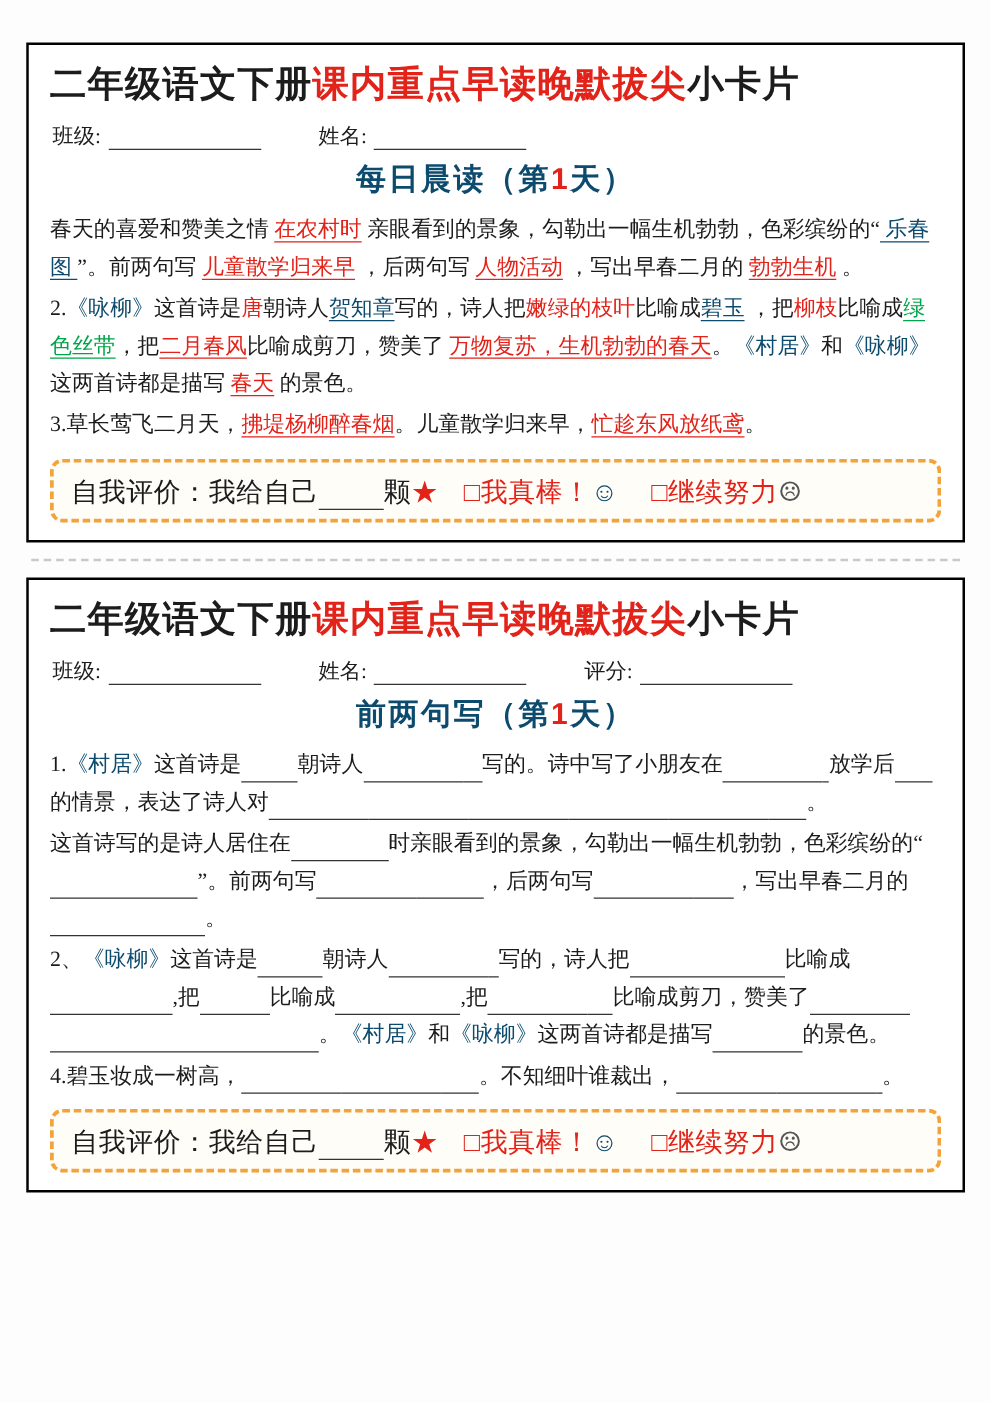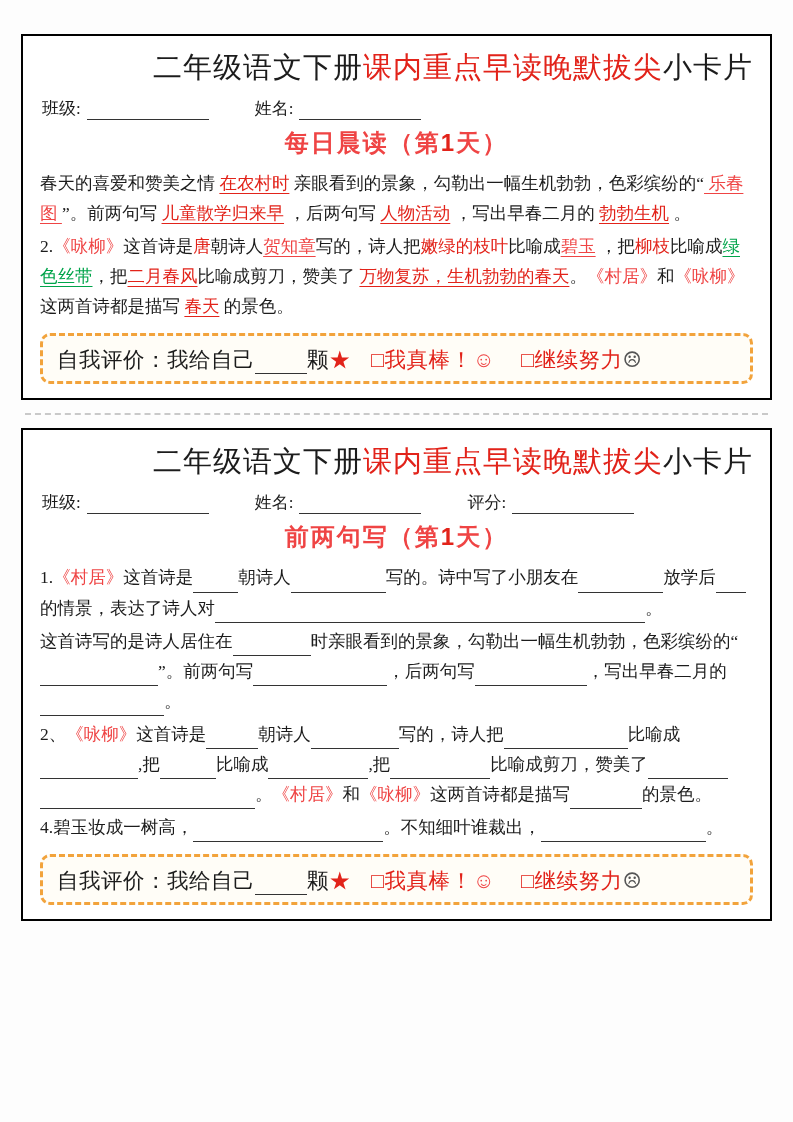--- a/index.html
+++ b/index.html
@@ -7,39 +7,39 @@
   .page {
     width:793px; min-height:1122px; margin:0 auto; background:#fdfdfd;
     padding:34px 21px 20px;
     font-family:"Liberation Serif","DejaVu Serif",serif; color:#1c1c1c;
   }
   .card {
     border:2px solid #000; background:#fff;
     padding:8px 17px 14px;
   }
   .title {
-    font-size:29px; font-weight:normal; text-align:right;
+    font-size:29px; font-weight:bold; text-align:left;
     margin:4px 0 9px; letter-spacing:1px; white-space:nowrap;
   }
   .info-row {
     display:flex; gap:46px; font-size:17px; margin:2px 2px 4px; align-items:flex-end;
   }
   .info-item { display:flex; align-items:flex-end; }
   .info-line {
     display:inline-block; width:122px; height:1.1em;
     border-bottom:1.5px solid #333; margin-left:6px;
   }
   .heading {
     font-size:24px; font-weight:bold; text-align:center;
     margin:7px 0 9px; font-family:"Liberation Sans","DejaVu Sans",sans-serif;
     letter-spacing:2px;
   }
   .body p { font-size:17.5px; line-height:1.72; margin:3px 0; }
   .c-red   { color:#e2231a; }
-  .c-blue  { color:#ef4444; }
+  .c-blue  { color:#0c4a6e; }
   .c-green { color:#00a44a; }
   .c-dark  { color:#555; }
   .u { text-decoration:underline; text-underline-offset:4px; text-decoration-thickness:1px; }
   .blank {
     display:inline-block; height:1.05em; vertical-align:bottom;
     border-bottom:1.5px solid #333;
   }
   .spacer { display:inline-block; }
   .footer {
     border:3px dashed #f2a33c; border-radius:10px; background:#fffdf7;
@@ -63,20 +63,21 @@
       </span>
       <span class="info-item">
         <span>姓名:</span>
         <span class="info-line"></span>
       </span>
     </div>
     <div class="heading"><span class="c-blue">每日晨读（第</span><span class="c-red">1</span><span class="c-blue">天）</span></div>
     <div class="body">
       <p><span>春天的喜爱和赞美之情 </span><span class="c-red u">在农村时</span><span> 亲眼看到的景象，勾勒出一幅生机勃勃，色彩缤纷的“</span><span class="c-blue u"> 乐春图 </span><span>”。前两句写 </span><span class="c-red u">儿童散学归来早</span><span> ，后两句写 </span><span class="c-red u">人物活动</span><span> ，写出早春二月的 </span><span class="c-red u">勃勃生机</span><span> 。</span></p>
       <p><span>2.</span><span class="c-blue">《咏柳》</span><span>这首诗是</span><span class="c-red">唐</span><span>朝诗人</span><span class="c-blue u">贺知章</span><span>写的，诗人把</span><span class="c-red">嫩绿的枝叶</span><span>比喻成</span><span class="c-blue u">碧玉</span><span> ，把</span><span class="c-red">柳枝</span><span>比喻成</span><span class="c-green u">绿色丝带</span><span>，把</span><span class="c-red u">二月春风</span><span>比喻成剪刀，赞美了 </span><span class="c-red u">万物复苏，生机勃勃的春天</span><span>。</span><span class="c-blue">《村居》</span><span>和</span><span class="c-blue">《咏柳》</span><span>这两首诗都是描写 </span><span class="c-red u">春天</span><span> 的景色。</span></p>
+      <p><span>3.草长莺飞二月天，</span><span class="c-red u">拂堤杨柳醉春烟</span><span>。儿童散学归来早，</span><span class="c-red u">忙趁东风放纸鸢</span><span>。</span></p>
     </div>
     <div class="footer"><span>自我评价：我给自己</span><span class="blank" style="width: 52px;"></span><span>颗</span><span class="c-red">★</span><span class="spacer" style="width: 20px;"></span><span class="c-red">□</span><span class="c-red">我真棒！</span><span class="c-blue">☺</span><span class="spacer" style="width: 26px;"></span><span class="c-red">□</span><span class="c-red">继续努力</span><span class="c-dark">☹</span></div>
   </div>
 
   <div class="cut-line"></div>
 
   <div class="card">
     <div class="title"><span>二年级语文下册</span><span class="c-red">课内重点早读晚默拔尖</span><span>小卡片</span></div>
     <div class="info-row">
       <span class="info-item">

